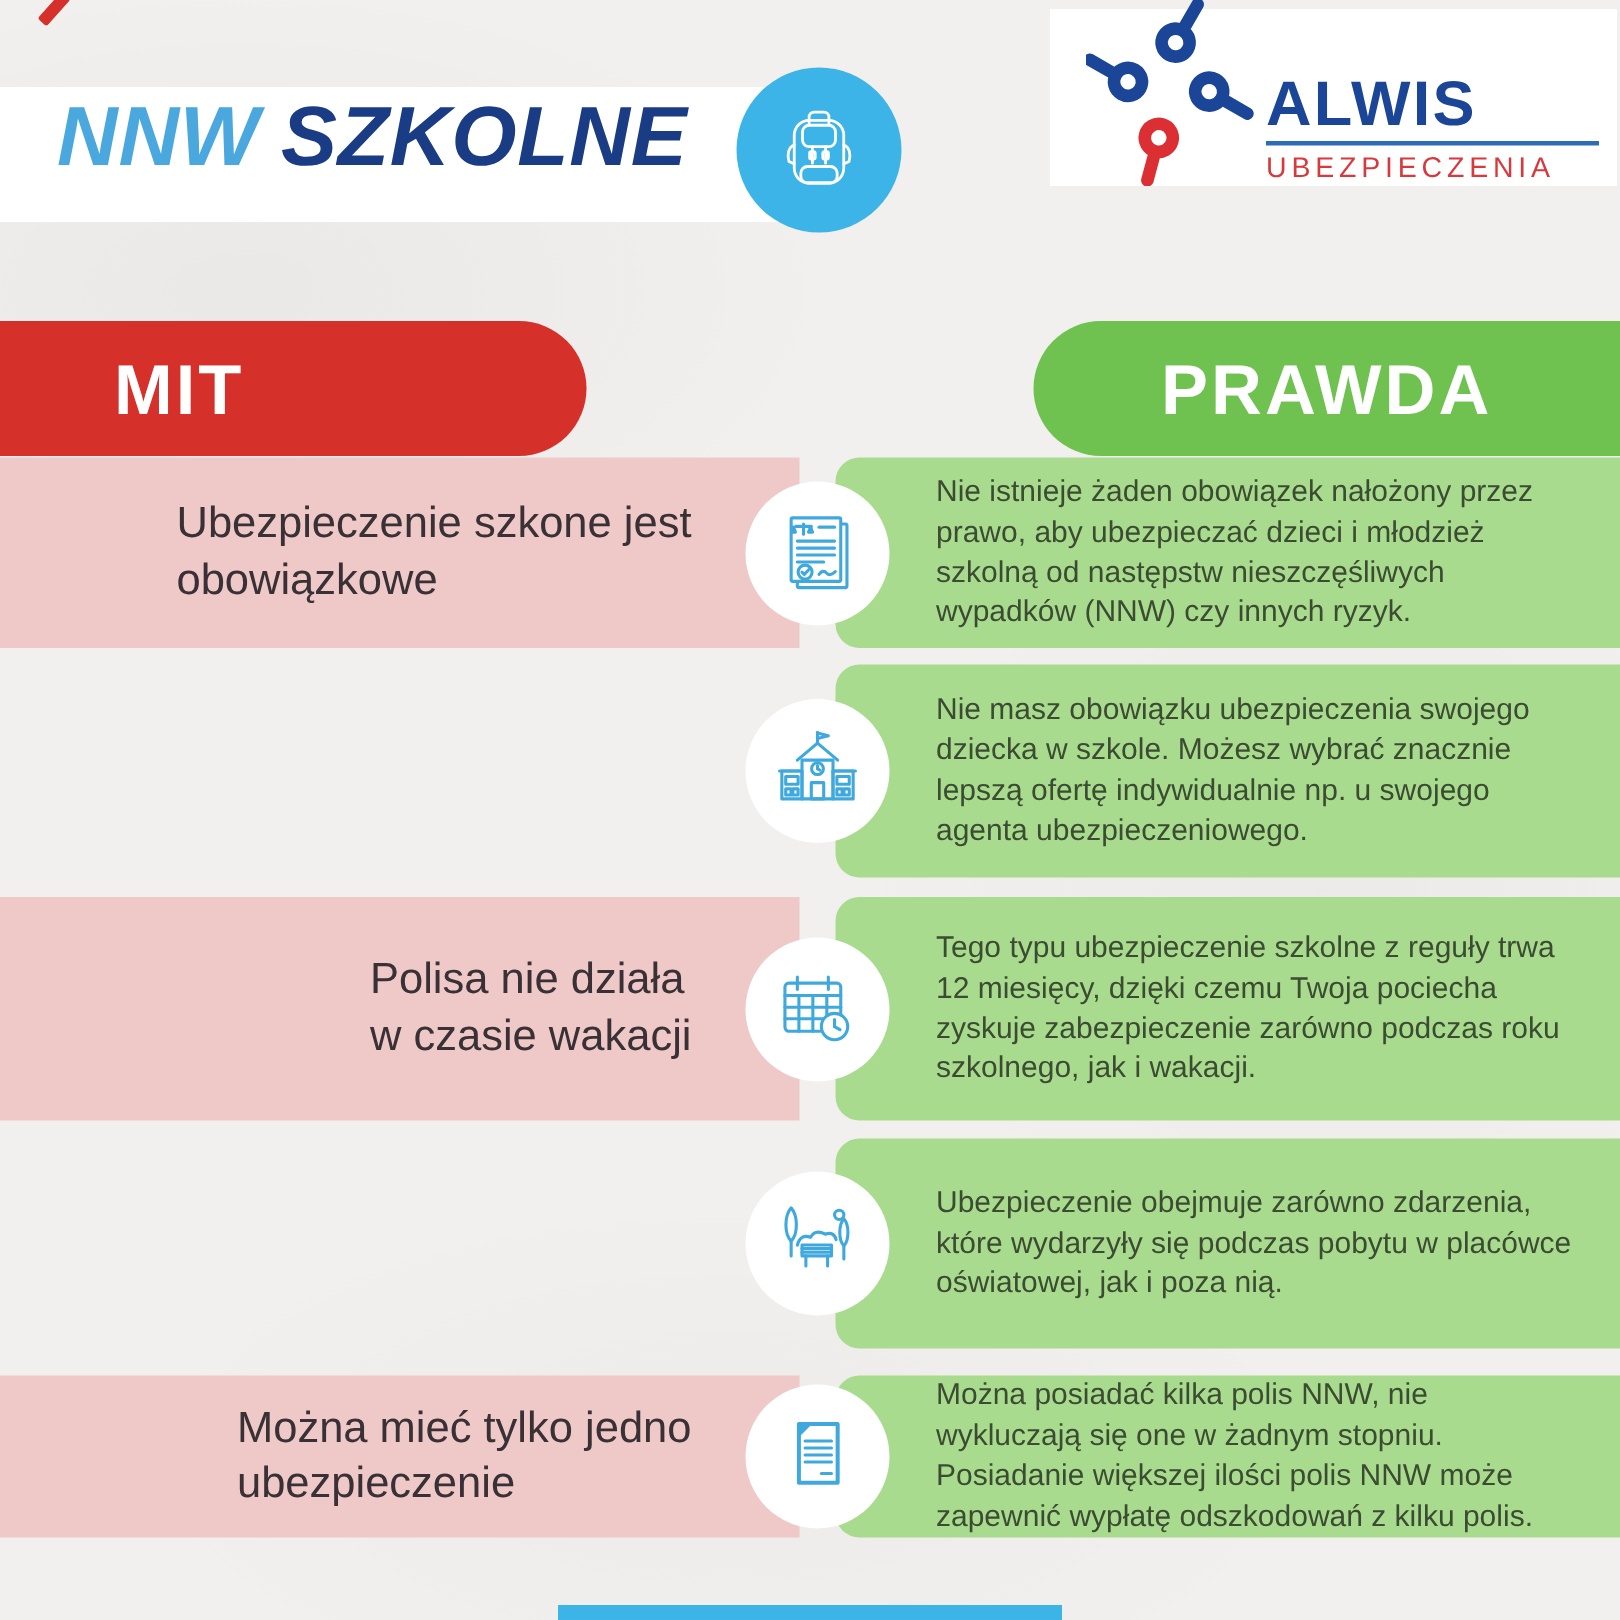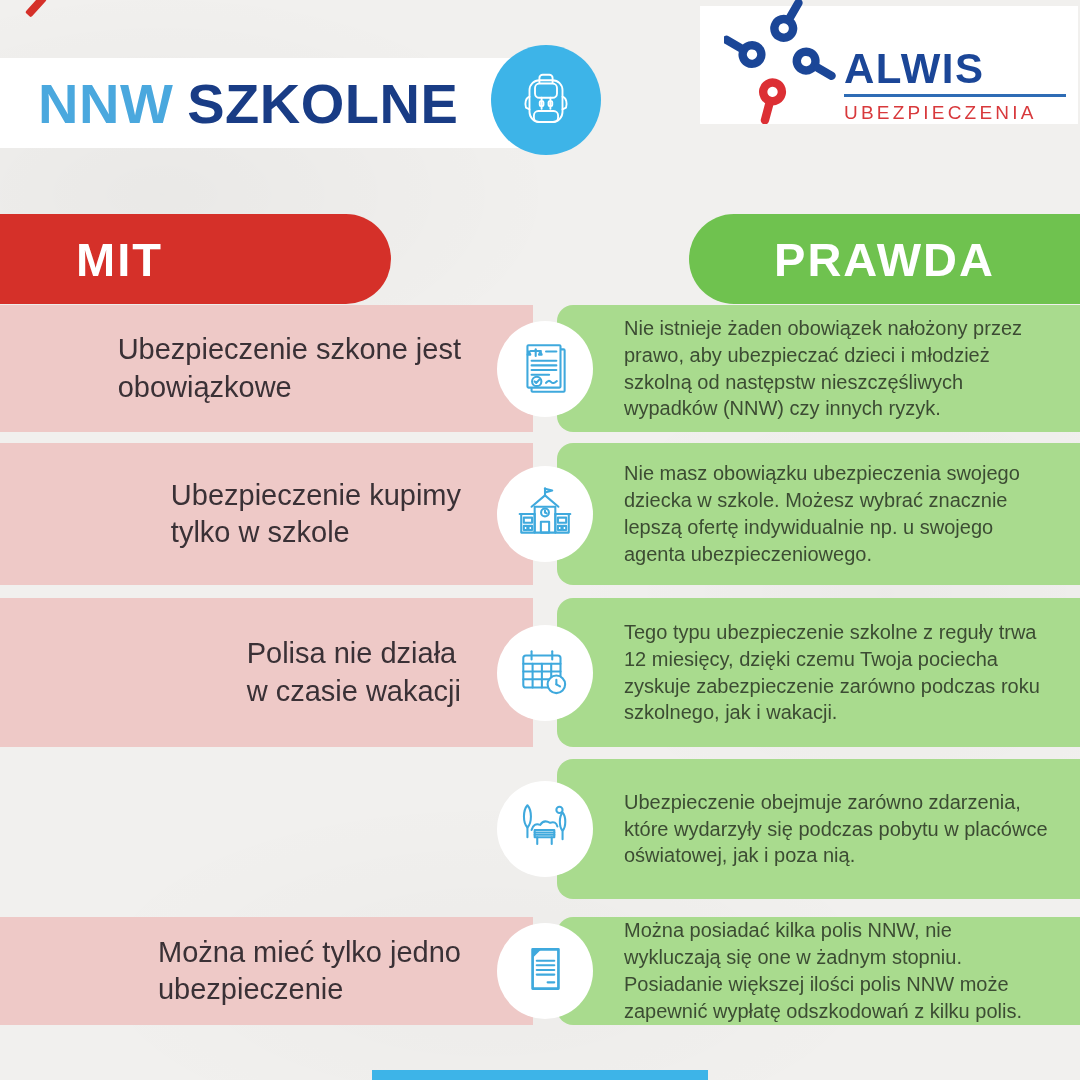--- a/index.html
+++ b/index.html
@@ -26,21 +26,21 @@
       radial-gradient(ellipse 700px 300px at 45% 90%, rgba(0,0,0,.02), transparent 60%),
       #f1f0ee;
   }
   .corner-accent{
     position:absolute;left:24px;top:2px;width:24px;height:8px;
     background:var(--myth-pill);transform:rotate(-48deg);border-radius:2px;
   }
   
   .header-band{
     position:absolute;left:0;top:58px;width:565px;height:90px;background:#ffffff;
-    display:flex;align-items:center;padding-left:38px;
+    display:flex;align-items:flex-start;padding-left:38px;font-style:italic;
   }
   .title{font-size:56px;font-weight:bold;letter-spacing:.5px;white-space:nowrap;}
   .title .t1{color:var(--title-light-blue);margin-right:14px;}
   .title .t2{color:var(--title-navy);}
   .header-badge{
     position:absolute;left:491px;top:45px;width:110px;height:110px;border-radius:50%;
     background:var(--header-circle-blue);display:flex;align-items:center;justify-content:center;
   }
   .header-badge svg{width:66px;height:66px;}
   
@@ -169,24 +169,20 @@
         <line x1="17" y1="31" x2="41" y2="31"></line>
         <line x1="17" y1="35.5" x2="34" y2="35.5"></line>
         <circle cx="22" cy="42" r="4.5"></circle>
         <path d="M20 42 l1.5 1.5 l3 -3.2"></path>
         <path d="M31 43.5 q2.5 -3.5 5 -0.8 q2 2.2 5.5 -1"></path>
       </svg>
     </div>
   </div>
 
   <div class="row" style="top:443px;height:142px;">
-    <div class="band myth-band">
-      <p class="myth-text">Ubezpieczenie kupimy
-tylko w szkole</p>
-    </div>
     <div class="band truth-band">
       <p class="truth-text">Nie masz obowiązku ubezpieczenia swojego dziecka w szkole. Możesz wybrać znacznie lepszą ofertę indywidualnie np. u swojego agenta ubezpieczeniowego.</p>
     </div>
     <div class="icon-circle">
       <svg class="lineart" viewBox="0 0 60 60">
         <line x1="30" y1="5" x2="30" y2="12"></line>
         <path d="M30 5.5 l7 1.8 -7 1.8"></path>
         <path d="M17 23 L30 12 L43 23"></path>
         <rect x="20" y="23" width="20" height="25"></rect>
         <circle cx="30" cy="28.5" r="3.8"></circle>

